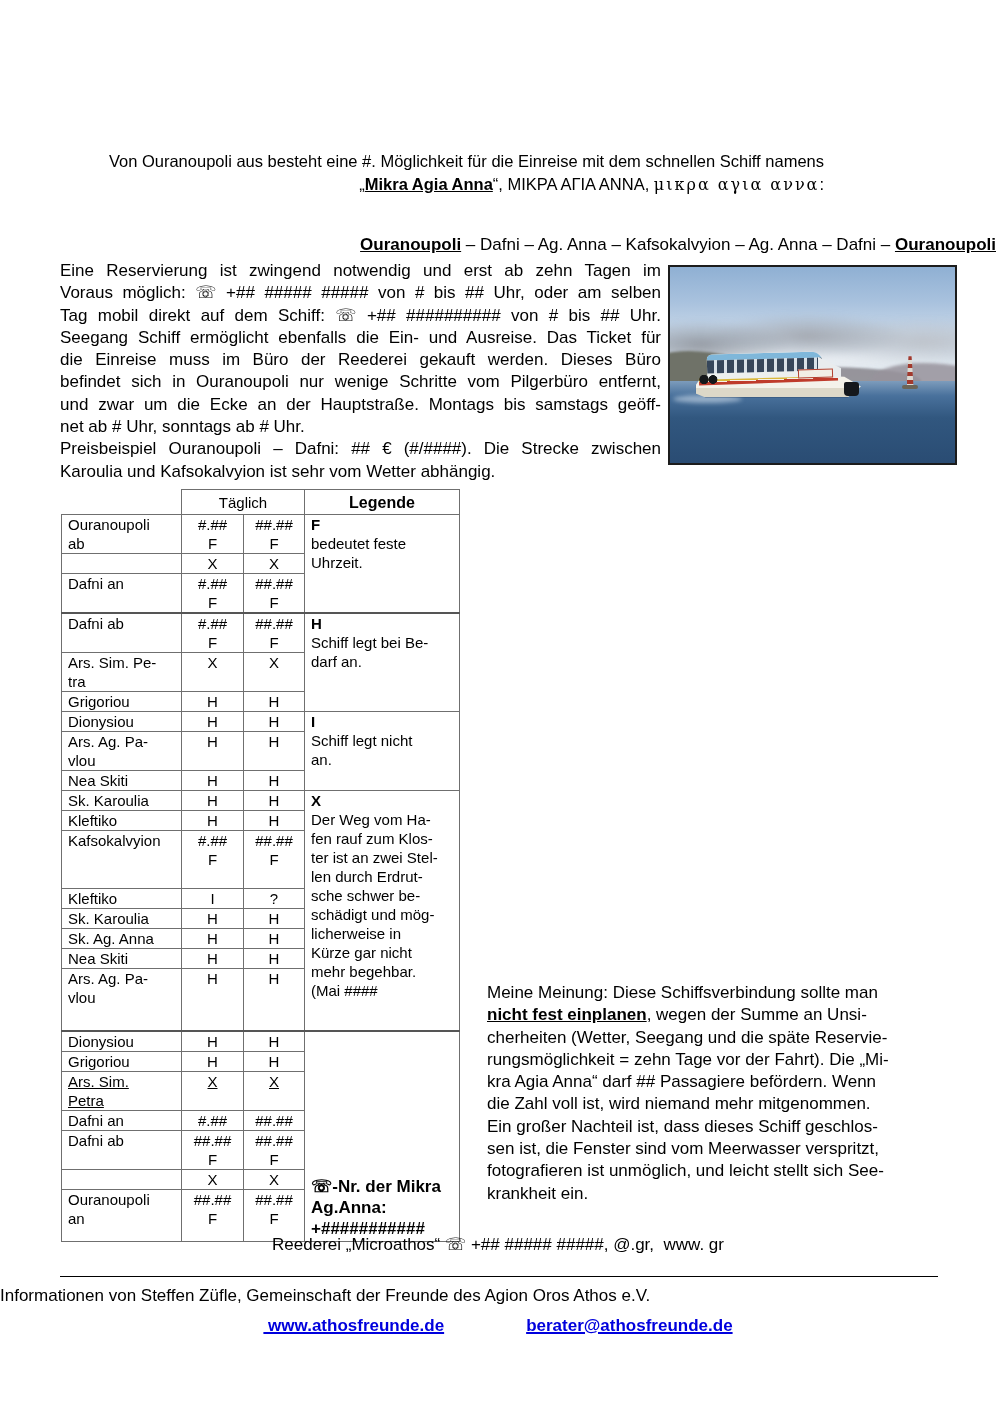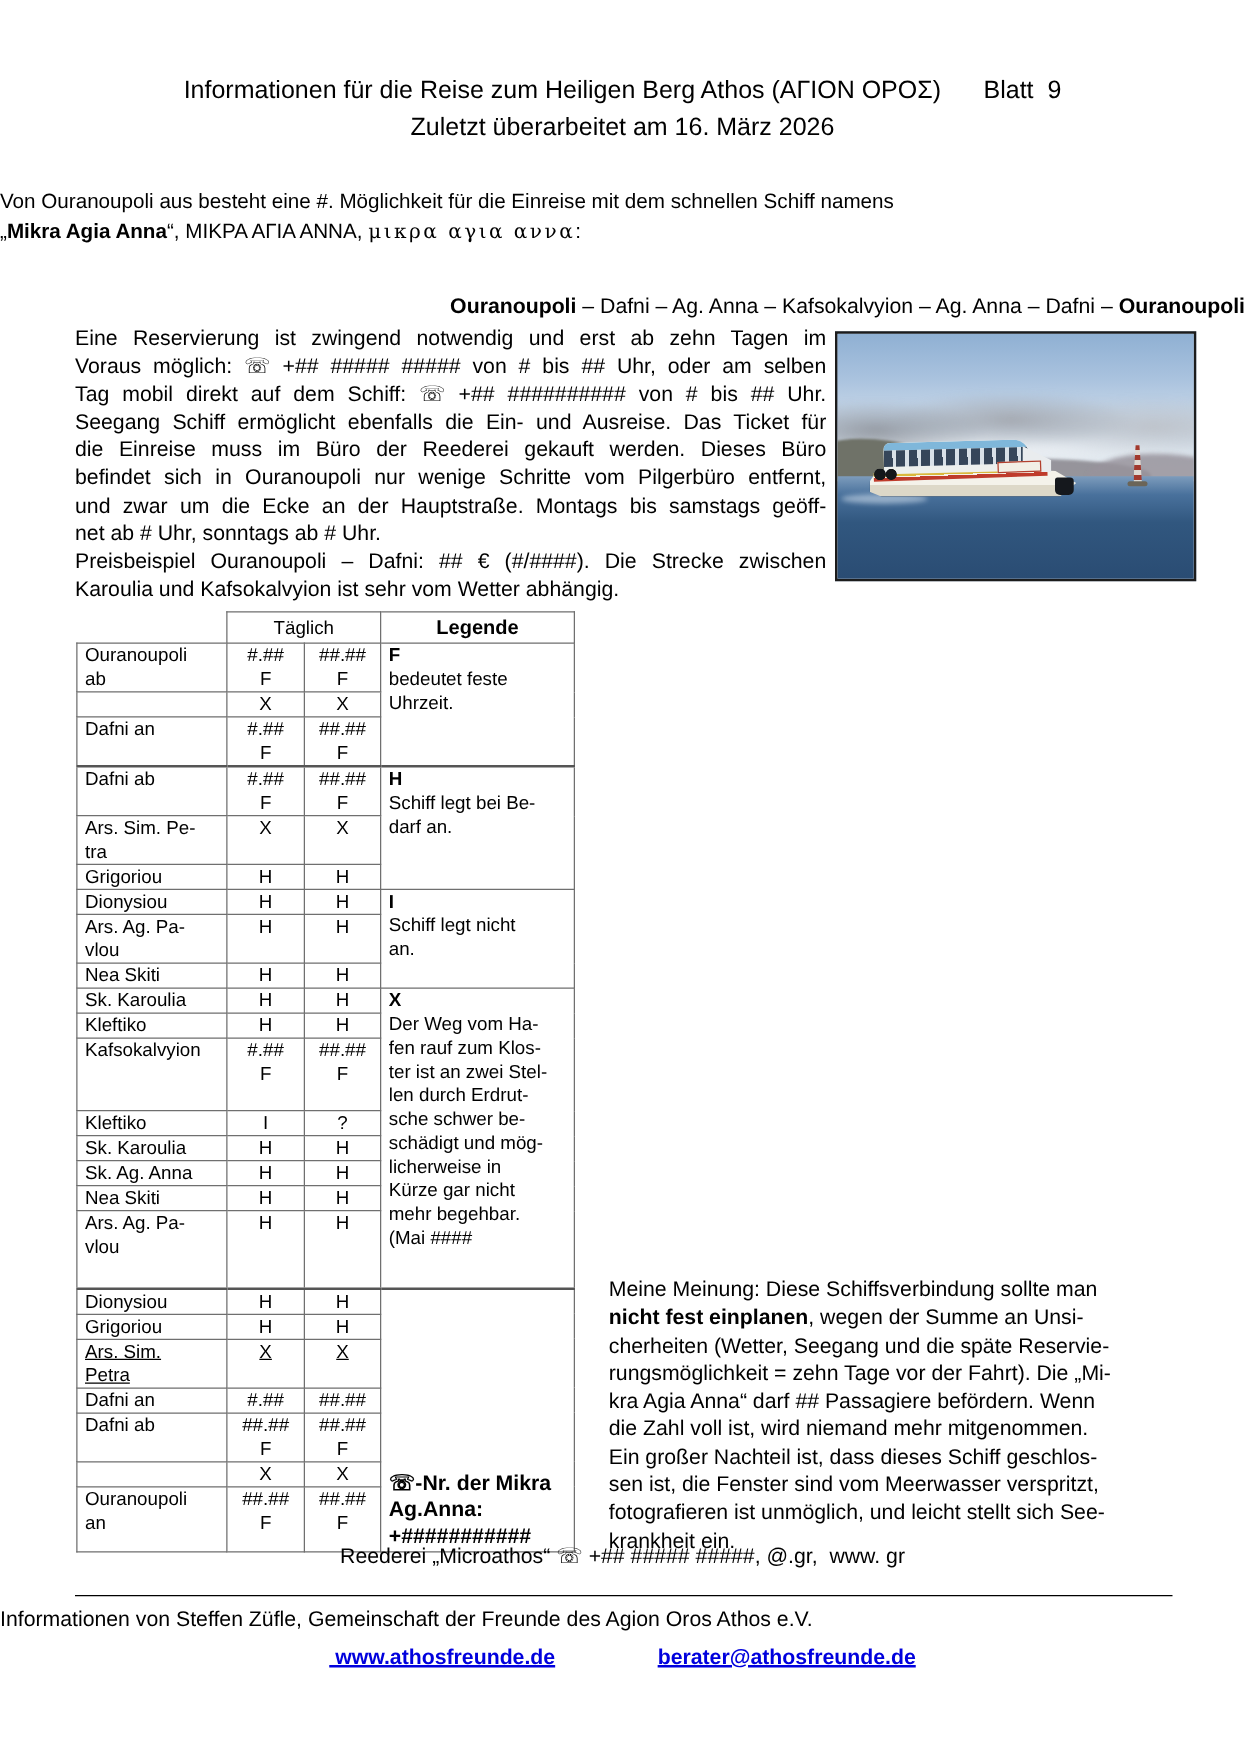--- a/index.html
+++ b/index.html
@@ -1,28 +1,28 @@
 <!DOCTYPE html>
 <html><head>
 <meta charset="utf-8">
 <style>
   html,body { margin:0; padding:0; background:#ffffff; }
   #page {
     position:relative; width:996px; height:1409px; background:#ffffff;
     font-family:"Liberation Sans", sans-serif; color:#000; overflow:hidden;
   }
-  .bold { font-weight:bold; }
+  .bold { font-weight:bold;text-decoration:underline; }
 
   
   .header { position:absolute; top:57px; left:0; width:996px; text-align:center;
             font-size:20px; line-height:30px; }
   .header .sheet { white-space:pre; margin-left:34px; }
 
   
-  .intro { position:absolute; top:150px; left:0; width:824px; text-align:left;
+  .intro { position:absolute; top:150px; left:0; width:824px; text-align:right;
            font-size:16.5px; line-height:23px; }
   .byz { font-family:"DejaVu Serif", serif; letter-spacing:2px; font-size:16px; }
 
   
   .route { position:absolute; top:235px; left:0; width:996px; text-align:right; font-size:17px; }
 
   
   .body-par { position:absolute; left:60px; top:260px; width:601px; font-size:17px; line-height:22.3px; }
   .body-par .ln.j { text-align:justify; text-align-last:justify; }
 
@@ -85,45 +85,39 @@
   .timetable th { font-weight:normal; text-align:center; height:24px; vertical-align:middle; }
   .timetable th.legend-h { font-weight:bold; font-size:16px; }
   td.station { white-space:pre-line; padding-left:6px; }
   td.time { text-align:center; white-space:pre-line; }
   td.leg { padding:0 6px; white-space:pre-line; }
   td.leg .leg-sym { font-weight:bold; }
   td.leg.vbottom { vertical-align:bottom; font-weight:bold; font-size:17px; line-height:21px; padding-bottom:2px; }
   tr.thick td { border-top:2px solid #555; }
 
   
-  .opinion { position:absolute; left:487px; top:982px; width:475px; font-size:17px; line-height:22.3px;margin-top:39px; }
+  .opinion { position:absolute; left:487px; top:982px; width:475px; font-size:17px; line-height:22.3px; }
 
   
   .reederei { position:absolute; top:1234px; left:0; width:996px; text-align:center;
        font-size:17px; white-space:pre; }
 
   
   .footer-rule { position:absolute; top:1276px; left:60px; width:878px; border-top:1.5px solid #000; }
   .footer-info { position:absolute; top:1286px; left:0; width:868px; text-align:left; font-size:17px; }
   .footer-links { position:absolute; top:1316px; left:0; width:996px; display:flex;
        justify-content:center; gap:82px; font-size:17px; }
   .footer-links a { color:#0000dd; text-decoration:underline; white-space:pre; font-weight:bold;
        text-decoration-thickness:1.5px; }
 </style>
 </head>
 <body>
 
 <div id="page">
 
-  <div class="header">
-    <div>
-      <span>Informationen für die Reise zum Heiligen Berg Athos (ΑΓΙΟΝ ΟΡΟΣ)</span><span class="sheet">Blatt  9</span>
-    </div>
-    <div>Zuletzt überarbeitet am 16. März 2026</div>
-  </div>
 
   <div class="intro">
     <div>Von Ouranoupoli aus besteht eine #. Möglichkeit für die Einreise mit dem schnellen Schiff namens</div>
     <div>
       <span>„</span><span class="bold">Mikra Agia Anna</span><span>“</span><span>, ΜΙΚΡΑ ΑΓΙΑ ΑΝΝΑ, </span><span class="byz">μικρα αγια αννα</span><span>:</span>
     </div>
   </div>
 
   <div class="route">
     <span class="bold">Ouranoupoli</span><span> – Dafni – Ag. Anna – Kafsokalvyion – Ag. Anna – Dafni – </span><span class="bold">Ouranoupoli</span>

